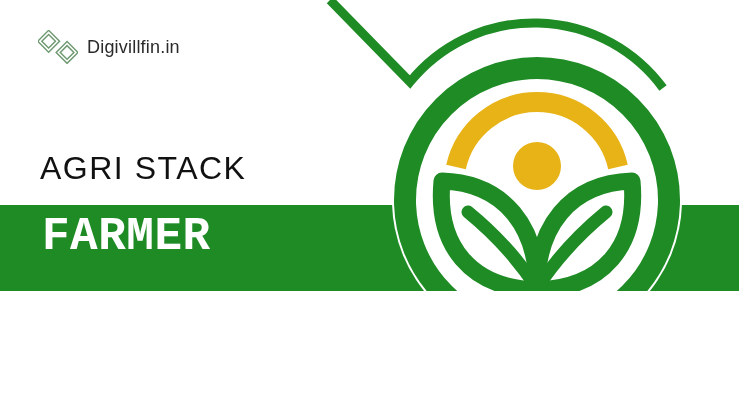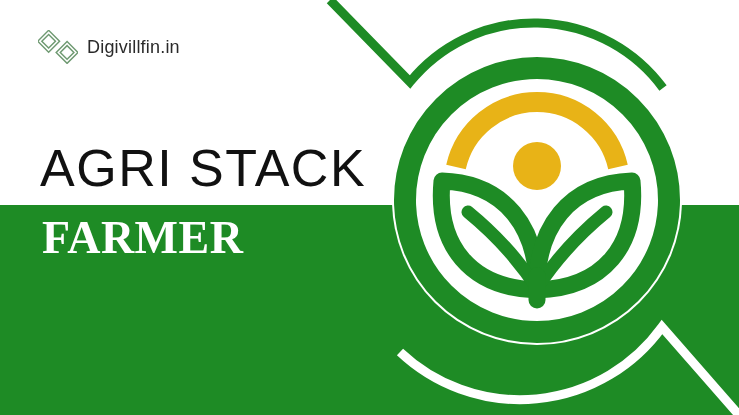--- a/index.html
+++ b/index.html
@@ -3,21 +3,21 @@
 <meta charset="utf-8">
 <style>
   html, body {
     margin: 0;
     padding: 0;
     background: #ffffff;
   }
   #poster {
     position: relative;
     width: 739px;
-    height: 415px;
+    height: 291px;
     overflow: hidden;
     background: #ffffff;
     font-family: "Liberation Sans", sans-serif;
   }
   #bg-svg {
     position: absolute;
     left: 0;
     top: 0;
     width: 739px;
     height: 415px;
@@ -47,36 +47,36 @@
   }
   
   .headline {
     position: absolute;
     left: 40px;
     top: 142px;
     z-index: 5;
   }
   .title-agri {
     font-family: "Liberation Sans", sans-serif;
-    font-size: 52px;
+    font-size: 32px;
     font-weight: 400;
     color: #111111;
     letter-spacing: 1.5px;
     line-height: 52px;
     white-space: nowrap;
   }
   .title-white {
     position: absolute;
     left: 42px;
     top: 211px;
     z-index: 5;
     color: #ffffff;
   }
   .title-line {
-    font-family: Liberation Serif, serif;
+    font-family: Liberation Mono, monospace;
     font-size: 46px;
     font-weight: 700;
     letter-spacing: 0.5px;
     line-height: 53px;
     white-space: nowrap;
     color: #ffffff;
   }
 </style>
 </head>
 <body>

